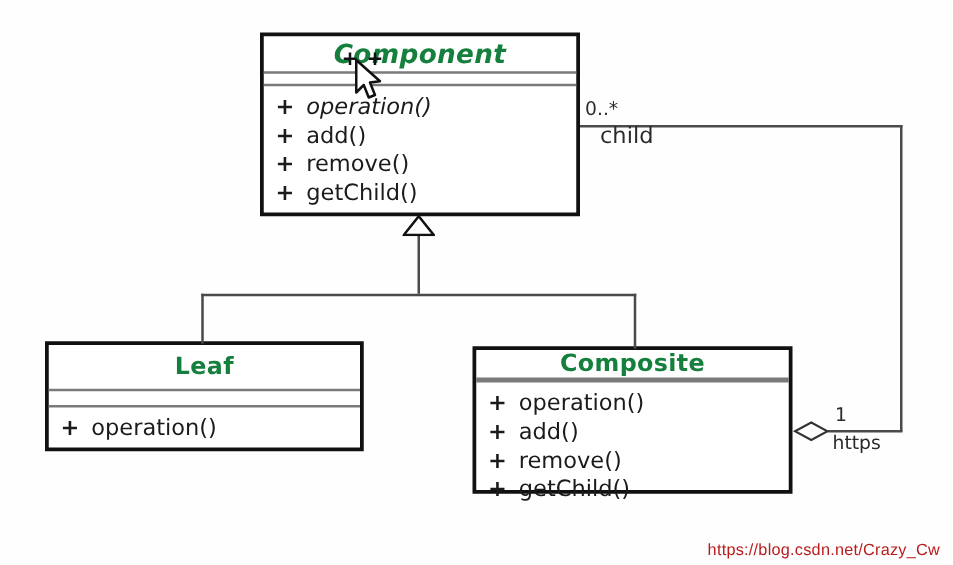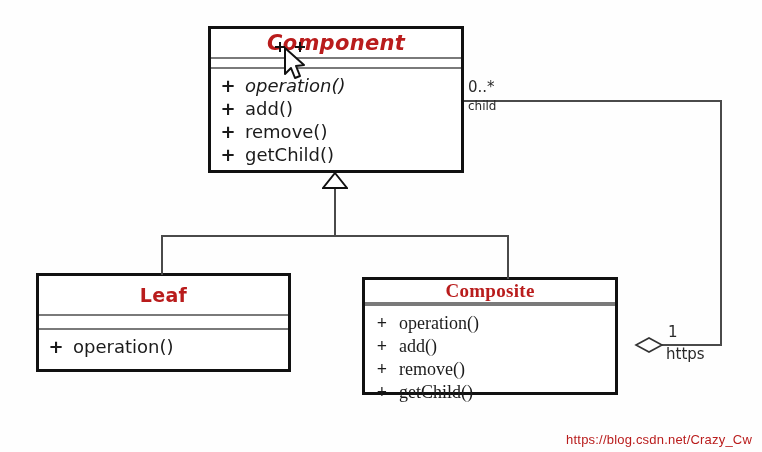--- a/index.html
+++ b/index.html
@@ -21,21 +21,21 @@
     position: absolute;
     box-sizing: border-box;
     background: #ffffff;
     border: 3px solid #111111;
     display: flex;
     flex-direction: column;
   }
   .class-name {
     text-align: center;
     font-weight: bold;
-    color: #b91c1c;
+    color: #15803d;
     letter-spacing: 0.3px;
     box-sizing: border-box;
     display: flex;
     align-items: center;
     justify-content: center;
   }
   .class-name.abstract { font-style: italic; }
 
   .divider {
     height: 0;
@@ -67,29 +67,29 @@
   
   #component-class {
     left: 208px; top: 26px; width: 256px; height: 147px;
   }
   #component-class .class-name { height: 40px; font-size: 21px; }
   #component-class .attr-compartment { height: 12px; }
   #component-class .op-row { font-size: 18px; height: 23px; }
 
   
   #leaf-class {
-    left: 36px; top: 273px; width: 255px; height: 99px;
+    left: 36px; top: 273px; width: 255px; height: 88px;
   }
   #leaf-class .class-name { height: 38px; font-size: 19px; }
   #leaf-class .attr-compartment { height: 12px; }
   #leaf-class .op-row { font-size: 18px; height: 23px; }
 
   
   #composite-class {
-    left: 362px; top: 277px; width: 256px; height: 118px; font-family: Liberation Serif, serif;
+    left: 378px; top: 277px; width: 256px; height: 118px;
   }
   #composite-class .class-name { height: 38px; font-size: 19px; }
   #composite-class .attr-compartment { height: 12px; }
   #composite-class .op-row { font-size: 18px; height: 23px; }
 
   
   .line {
     position: absolute;
     background: #4a4a4a;
   }
@@ -123,21 +123,21 @@
   }
 
   
   .edge-label {
     position: absolute;
     color: #2a2a2a;
     white-space: nowrap;
     line-height: 1.05;
   }
   #label-child-mult  { left: 468px; top: 80px;  font-size: 15px; }
-  #label-child-role  { left: 468px; top: 100px; font-size: 12px; }
+  #label-child-role  { left: 480px; top: 100px; font-size: 18px; }
   #label-parent-mult { left: 668px; top: 325px; font-size: 15px; }
   #label-parent-role { left: 666px; top: 347px; font-size: 15px; }
 
   
   #cursor-overlay {
     position: absolute;
     left: 273px;
     top: 40px;
     width: 40px;
     height: 42px;

